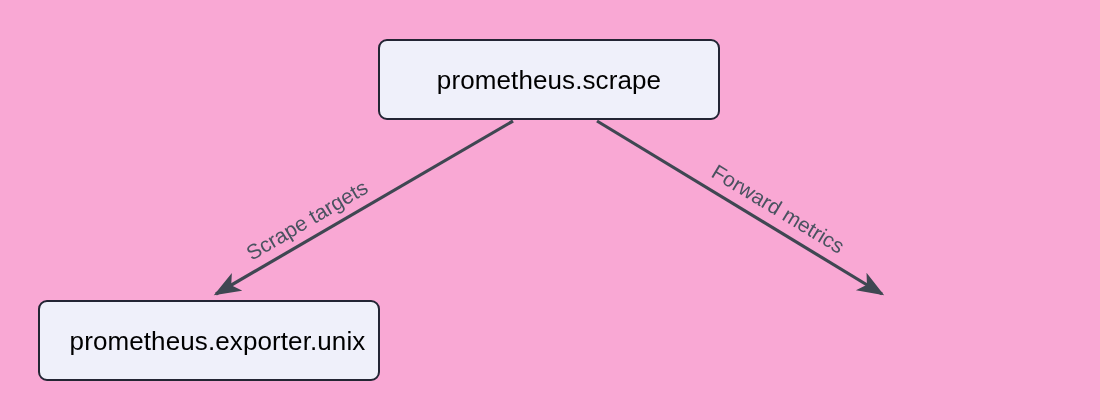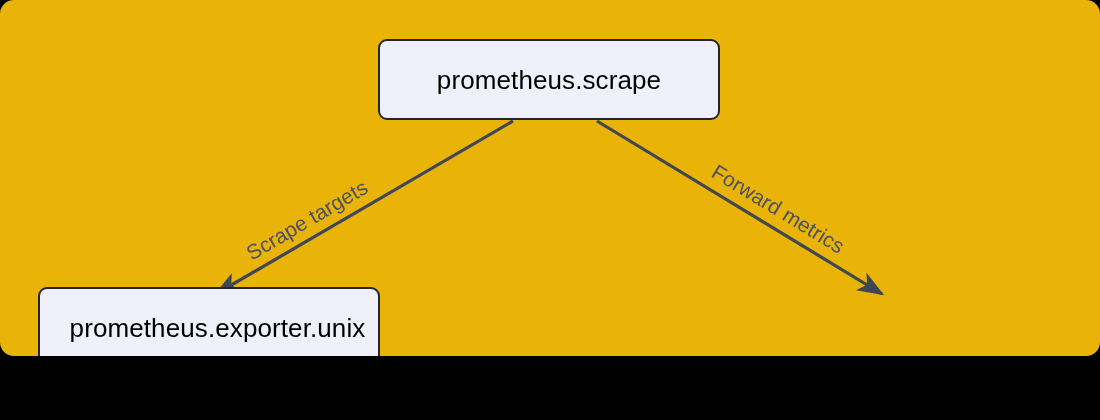--- a/index.html
+++ b/index.html
@@ -3,25 +3,24 @@
 <meta charset="utf-8">
 <style>
   html, body {
     margin: 0;
     padding: 0;
     background: #000000;
   }
   #canvas {
     position: relative;
     width: 1100px;
-    height: 356px;
-    background: #eab308;
+    height: 420px;
+    background: #f9a8d4;
     overflow: hidden;
     font-family: "Liberation Sans", sans-serif;
-    border-radius: 14px;
   }
   .edge-layer {
     position: absolute;
     left: 0;
     top: 0;
     width: 1100px;
     height: 420px;
   }
   .node {
     position: absolute;
@@ -43,21 +42,21 @@
     line-height: 1;
   }
   #node-scrape {
     left: 378px;
     top: 39px;
     width: 342px;
     height: 81px;
   }
   #node-exporter {
     left: 38px;
-    top: 287px;
+    top: 300px;
     width: 342px;
     height: 81px;
     padding-left: 17px;
   }
   #node-remote {
     left: 718px;
     top: 300px;
     width: 343px;
     height: 81px;
   }

